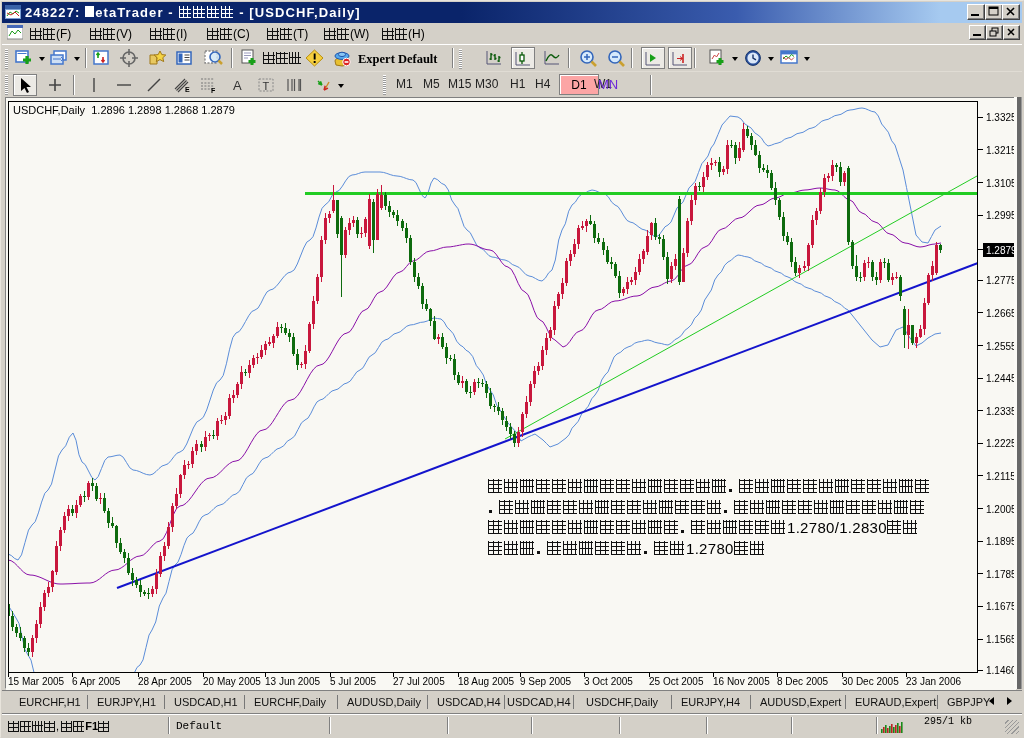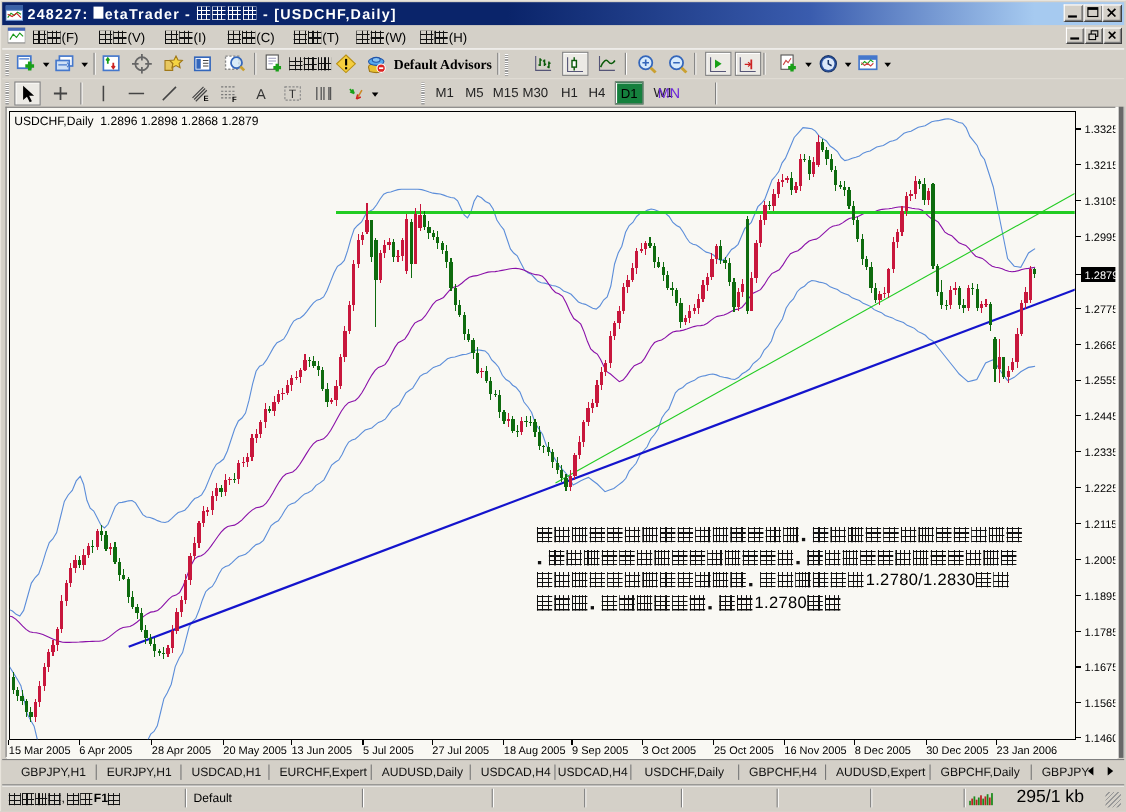--- a/index.html
+++ b/index.html
@@ -151,21 +151,21 @@
     </div>
     <div class="tbtn" style="left:329px;top:2px;width:24px">
       <div style="margin:2px 0 0 2px"><svg width="19" height="18">
           <path d="M2 12 q0 -3 7 -3 t7 3 l-1 4 q-6 2 -12 0 z" fill="#e8c030" stroke="#a07818"></path>
           <ellipse cx="9" cy="7" rx="7" ry="3.4" fill="#55aaee" stroke="#2255aa"></ellipse>
           <ellipse cx="9" cy="5.4" rx="3.6" ry="2.2" fill="#88c4f4" stroke="#2255aa"></ellipse>
           <circle cx="13.5" cy="13" r="3.8" fill="#dd2222" stroke="#fff"></circle>
           <rect x="11.6" y="12.2" width="3.8" height="1.6" fill="#fff"></rect>
         </svg></div>
     </div>
-    <div class="abs" style="left:356px;top:7px;font-weight:bold;font-size:12.5px;font-family:Liberation Serif,serif">Default Advisors</div>
+    <div class="abs" style="left:356px;top:7px;font-weight:bold;font-size:12.5px;font-family:Liberation Serif,serif">Expert Default</div>
     <div class="sep" style="left:450px;top:3px"></div>
     <div class="grip" style="left:457px;top:4px"></div>
     <div class="tbtn" style="left:481px;top:2px;width:24px">
       <div style="margin:2px 0 0 2px"><svg width="19" height="18">
           <path d="M2 2 V15 H16" stroke="#557" fill="none"></path>
           <path d="M6 4 v7 M4.5 10 h1.5 M6 5.5 h1.5 M10 5 v6 M8.5 6.5 h1.5 M10 9.5 h1.5 M14 7 v6 M12.5 12 h1.5 M14 8.5 h1.5" stroke="#0a5a0a" stroke-width="1.4"></path>
         </svg></div>
     </div>
     <div class="tbtn on" style="left:509px;top:2px;width:24px">
       <div style="margin:2px 0 0 2px"><svg width="19" height="18">
@@ -301,21 +301,21 @@
         </svg></div>
     </div>
     <div class="abs" style="left:336px;top:12px;width:0;height:0;border-left:3px solid transparent;border-right:3px solid transparent;border-top:4px solid #000"></div>
     <div class="grip" style="left:381px;top:3px"></div>
     <div class="abs" style="left:394px;top:5px;font-size:12px;color:#222">M1</div>
     <div class="abs" style="left:421px;top:5px;font-size:12px;color:#222">M5</div>
     <div class="abs" style="left:446px;top:5px;font-size:12px;color:#222">M15</div>
     <div class="abs" style="left:473px;top:5px;font-size:12px;color:#222">M30</div>
     <div class="abs" style="left:508px;top:5px;font-size:12px;color:#222">H1</div>
     <div class="abs" style="left:533px;top:5px;font-size:12px;color:#222">H4</div>
-    <div class="abs" style="left:557px;top:2px;width:26px;height:21px;border:1px solid #808080;box-shadow:inset 1px 1px 0 #fff;background:#15803d;text-align:center;font-size:12px;padding-top:3px">D1</div>
+    <div class="abs" style="left:557px;top:2px;width:40px;height:21px;border:1px solid #808080;box-shadow:inset 1px 1px 0 #fff;background:#fca5a5;text-align:center;font-size:12px;padding-top:3px">D1</div>
     <div class="abs" style="left:592px;top:5px;font-size:12px;color:#222">W1</div>
     <div class="abs" style="left:596px;top:5px;font-size:13px;color:#6d28d9">MN</div>
     <div class="sep" style="left:648px;top:3px"></div>
 </div>
 
 <div class="abs" style="left:2px;top:97px;width:1020px;height:592px;background:#d4d0c8">
   <div class="abs" style="left:3px;top:0px;width:1012px;height:592px;border:1px solid #808080;border-right-color:#fff;border-bottom-color:#fff"></div>
   <svg width="1010" height="592" viewBox="6 98 1010 592" xmlns="http://www.w3.org/2000/svg" shape-rendering="crispEdges" style="position:absolute;left:4px;top:1px">
 <rect x="6" y="98" width="1010" height="592" fill="#f9f8f3"></rect>
 <rect x="8.5" y="101.5" width="969" height="571" fill="none" stroke="#000" stroke-width="1"></rect>
@@ -873,31 +873,31 @@
   <div class="abs" style="left:1012px;top:0;width:3px;height:592px;background:#fbfaf6"></div>
   <div class="abs" style="left:1015px;top:0;width:4px;height:592px;background:#686868"></div>
   <div class="abs" style="left:1019px;top:0;width:1px;height:592px;background:#9a9a9a"></div>
   <div class="abs" style="left:486px;top:382.0px;width:450px;height:19px;white-space:nowrap;overflow:hidden"><span class="g g" style="width:14px;height:14px;margin:0px 2px 0 0"></span><span class="g g2" style="width:14px;height:14px;margin:0px 2px 0 0"></span><span class="g g3" style="width:14px;height:14px;margin:0px 2px 0 0"></span><span class="g g" style="width:14px;height:14px;margin:0px 2px 0 0"></span><span class="g g" style="width:14px;height:14px;margin:0px 2px 0 0"></span><span class="g g2" style="width:14px;height:14px;margin:0px 2px 0 0"></span><span class="g g3" style="width:14px;height:14px;margin:0px 2px 0 0"></span><span class="g g" style="width:14px;height:14px;margin:0px 2px 0 0"></span><span class="g g" style="width:14px;height:14px;margin:0px 2px 0 0"></span><span class="g g2" style="width:14px;height:14px;margin:0px 2px 0 0"></span><span class="g g3" style="width:14px;height:14px;margin:0px 2px 0 0"></span><span class="g g" style="width:14px;height:14px;margin:0px 2px 0 0"></span><span class="g g" style="width:14px;height:14px;margin:0px 2px 0 0"></span><span class="g g2" style="width:14px;height:14px;margin:0px 2px 0 0"></span><span class="g g3" style="width:14px;height:14px;margin:0px 2px 0 0"></span><span class="g gp" style="width:10px;height:14px;margin:0px 1px 0 0"></span><span class="g g" style="width:14px;height:14px;margin:0px 2px 0 0"></span><span class="g g2" style="width:14px;height:14px;margin:0px 2px 0 0"></span><span class="g g3" style="width:14px;height:14px;margin:0px 2px 0 0"></span><span class="g g" style="width:14px;height:14px;margin:0px 2px 0 0"></span><span class="g g" style="width:14px;height:14px;margin:0px 2px 0 0"></span><span class="g g2" style="width:14px;height:14px;margin:0px 2px 0 0"></span><span class="g g3" style="width:14px;height:14px;margin:0px 2px 0 0"></span><span class="g g" style="width:14px;height:14px;margin:0px 2px 0 0"></span><span class="g g" style="width:14px;height:14px;margin:0px 2px 0 0"></span><span class="g g2" style="width:14px;height:14px;margin:0px 2px 0 0"></span><span class="g g3" style="width:14px;height:14px;margin:0px 2px 0 0"></span><span class="g g" style="width:14px;height:14px;margin:0px 2px 0 0"></span></div>
     <div class="abs" style="left:486px;top:402.5px;width:450px;height:19px;white-space:nowrap;overflow:hidden"><span class="g gp" style="width:10px;height:14px;margin:0px 1px 0 0"></span><span class="g g" style="width:14px;height:14px;margin:0px 2px 0 0"></span><span class="g g2" style="width:14px;height:14px;margin:0px 2px 0 0"></span><span class="g g3" style="width:14px;height:14px;margin:0px 2px 0 0"></span><span class="g g" style="width:14px;height:14px;margin:0px 2px 0 0"></span><span class="g g" style="width:14px;height:14px;margin:0px 2px 0 0"></span><span class="g g2" style="width:14px;height:14px;margin:0px 2px 0 0"></span><span class="g g3" style="width:14px;height:14px;margin:0px 2px 0 0"></span><span class="g g" style="width:14px;height:14px;margin:0px 2px 0 0"></span><span class="g g" style="width:14px;height:14px;margin:0px 2px 0 0"></span><span class="g g2" style="width:14px;height:14px;margin:0px 2px 0 0"></span><span class="g g3" style="width:14px;height:14px;margin:0px 2px 0 0"></span><span class="g g" style="width:14px;height:14px;margin:0px 2px 0 0"></span><span class="g g" style="width:14px;height:14px;margin:0px 2px 0 0"></span><span class="g g2" style="width:14px;height:14px;margin:0px 2px 0 0"></span><span class="g gp" style="width:10px;height:14px;margin:0px 1px 0 0"></span><span class="g g" style="width:14px;height:14px;margin:0px 2px 0 0"></span><span class="g g2" style="width:14px;height:14px;margin:0px 2px 0 0"></span><span class="g g3" style="width:14px;height:14px;margin:0px 2px 0 0"></span><span class="g g" style="width:14px;height:14px;margin:0px 2px 0 0"></span><span class="g g" style="width:14px;height:14px;margin:0px 2px 0 0"></span><span class="g g2" style="width:14px;height:14px;margin:0px 2px 0 0"></span><span class="g g3" style="width:14px;height:14px;margin:0px 2px 0 0"></span><span class="g g" style="width:14px;height:14px;margin:0px 2px 0 0"></span><span class="g g" style="width:14px;height:14px;margin:0px 2px 0 0"></span><span class="g g2" style="width:14px;height:14px;margin:0px 2px 0 0"></span><span class="g g3" style="width:14px;height:14px;margin:0px 2px 0 0"></span><span class="g g" style="width:14px;height:14px;margin:0px 2px 0 0"></span></div>
     <div class="abs" style="left:486px;top:423.0px;width:450px;height:19px;white-space:nowrap;overflow:hidden"><span class="g g" style="width:14px;height:14px;margin:0px 2px 0 0"></span><span class="g g2" style="width:14px;height:14px;margin:0px 2px 0 0"></span><span class="g g3" style="width:14px;height:14px;margin:0px 2px 0 0"></span><span class="g g" style="width:14px;height:14px;margin:0px 2px 0 0"></span><span class="g g" style="width:14px;height:14px;margin:0px 2px 0 0"></span><span class="g g2" style="width:14px;height:14px;margin:0px 2px 0 0"></span><span class="g g3" style="width:14px;height:14px;margin:0px 2px 0 0"></span><span class="g g" style="width:14px;height:14px;margin:0px 2px 0 0"></span><span class="g g" style="width:14px;height:14px;margin:0px 2px 0 0"></span><span class="g g2" style="width:14px;height:14px;margin:0px 2px 0 0"></span><span class="g g3" style="width:14px;height:14px;margin:0px 2px 0 0"></span><span class="g g" style="width:14px;height:14px;margin:0px 2px 0 0"></span><span class="g gp" style="width:10px;height:14px;margin:0px 1px 0 0"></span><span class="g g" style="width:14px;height:14px;margin:0px 2px 0 0"></span><span class="g g2" style="width:14px;height:14px;margin:0px 2px 0 0"></span><span class="g g3" style="width:14px;height:14px;margin:0px 2px 0 0"></span><span class="g g" style="width:14px;height:14px;margin:0px 2px 0 0"></span><span class="g g" style="width:14px;height:14px;margin:0px 2px 0 0"></span><span class="g g2" style="width:14px;height:14px;margin:0px 2px 0 0"></span><span style="font-size:15px;letter-spacing:.3px;vertical-align:top;line-height:15px">1.2780/1.2830</span><span class="g g" style="width:14px;height:14px;margin:0px 2px 0 0"></span><span class="g g2" style="width:14px;height:14px;margin:0px 2px 0 0"></span></div>
     <div class="abs" style="left:486px;top:443.5px;width:450px;height:19px;white-space:nowrap;overflow:hidden"><span class="g g" style="width:14px;height:14px;margin:0px 2px 0 0"></span><span class="g g2" style="width:14px;height:14px;margin:0px 2px 0 0"></span><span class="g g3" style="width:14px;height:14px;margin:0px 2px 0 0"></span><span class="g gp" style="width:10px;height:14px;margin:0px 1px 0 0"></span><span class="g g" style="width:14px;height:14px;margin:0px 2px 0 0"></span><span class="g g2" style="width:14px;height:14px;margin:0px 2px 0 0"></span><span class="g g3" style="width:14px;height:14px;margin:0px 2px 0 0"></span><span class="g g" style="width:14px;height:14px;margin:0px 2px 0 0"></span><span class="g g" style="width:14px;height:14px;margin:0px 2px 0 0"></span><span class="g g2" style="width:14px;height:14px;margin:0px 2px 0 0"></span><span class="g gp" style="width:10px;height:14px;margin:0px 1px 0 0"></span><span class="g g" style="width:14px;height:14px;margin:0px 2px 0 0"></span><span class="g g2" style="width:14px;height:14px;margin:0px 2px 0 0"></span><span style="font-size:15px;letter-spacing:.3px;vertical-align:top;line-height:15px">1.2780</span><span class="g g" style="width:14px;height:14px;margin:0px 2px 0 0"></span><span class="g g2" style="width:14px;height:14px;margin:0px 2px 0 0"></span></div>
 </div>
 
 <div class="abs" style="left:2px;top:690px;width:1020px;height:23px;background:#d4d0c8;border-top:1px solid #808080;font-size:12px">
-  <div class="abs" style="left:17px;top:5px;font-size:11px;color:#111;">GBPJPY,H1</div>
+  <div class="abs" style="left:17px;top:5px;font-size:11px;color:#111;">EURCHF,H1</div>
     <div class="abs" style="left:95px;top:5px;font-size:11px;color:#111;">EURJPY,H1</div>
     <div class="abs" style="left:172px;top:5px;font-size:11px;color:#111;">USDCAD,H1</div>
-    <div class="abs" style="left:252px;top:5px;font-size:11px;color:#111;">EURCHF,Expert</div>
+    <div class="abs" style="left:252px;top:5px;font-size:11px;color:#111;">EURCHF,Daily</div>
     <div class="abs" style="left:345px;top:5px;font-size:11px;color:#111;">AUDUSD,Daily</div>
     <div class="abs" style="left:435px;top:5px;font-size:11px;color:#111;">USDCAD,H4</div>
     <div class="abs" style="left:505px;top:5px;font-size:11px;color:#111;">USDCAD,H4</div>
     <div class="abs" style="left:584px;top:5px;font-size:11px;color:#111;">USDCHF,Daily</div>
-    <div class="abs" style="left:679px;top:5px;font-size:11px;color:#111;">GBPCHF,H4</div>
+    <div class="abs" style="left:679px;top:5px;font-size:11px;color:#111;">EURJPY,H4</div>
     <div class="abs" style="left:758px;top:5px;font-size:11px;color:#111;">AUDUSD,Expert</div>
-    <div class="abs" style="left:853px;top:5px;font-size:11px;color:#111;">GBPCHF,Daily</div>
+    <div class="abs" style="left:853px;top:5px;font-size:11px;color:#111;">EURAUD,Expert</div>
     <div class="abs" style="left:945px;top:5px;font-size:11px;color:#111; width:43px;overflow:hidden;white-space:nowrap;">GBPJPY,I</div>
     <div class="abs" style="left:85px;top:4px;width:1px;height:14px;background:#777"></div>
     <div class="abs" style="left:162px;top:4px;width:1px;height:14px;background:#777"></div>
     <div class="abs" style="left:242px;top:4px;width:1px;height:14px;background:#777"></div>
     <div class="abs" style="left:335px;top:4px;width:1px;height:14px;background:#777"></div>
     <div class="abs" style="left:425px;top:4px;width:1px;height:14px;background:#777"></div>
     <div class="abs" style="left:502px;top:4px;width:1px;height:14px;background:#777"></div>
     <div class="abs" style="left:571px;top:4px;width:1px;height:14px;background:#777"></div>
     <div class="abs" style="left:669px;top:4px;width:1px;height:14px;background:#777"></div>
     <div class="abs" style="left:748px;top:4px;width:1px;height:14px;background:#777"></div>
@@ -910,29 +910,29 @@
 <div class="abs" style="left:2px;top:713px;width:1020px;height:23px;background:#d4d0c8;border-top:1px solid #808080;box-shadow:inset 0 1px 0 #fff">
   <div class="abs" style="left:6px;top:7px;line-height:11px"><span class="g g" style="width:11px;height:11px;margin:0px 1px 0 0"></span><span class="g g2" style="width:11px;height:11px;margin:0px 1px 0 0"></span><span class="g g3" style="width:11px;height:11px;margin:0px 1px 0 0"></span><span class="g g" style="width:11px;height:11px;margin:0px 1px 0 0"></span><span style="font-size:11px;vertical-align:top">, </span><span class="g g" style="width:11px;height:11px;margin:0px 1px 0 0"></span><span class="g g2" style="width:11px;height:11px;margin:0px 1px 0 0"></span><span style="font-size:11px;vertical-align:top;font-weight:bold">F1</span><span class="g g" style="width:11px;height:11px;margin:0px 1px 0 0"></span></div>
     <div class="abs" style="left:166px;top:3px;width:2px;height:17px;border-left:1px solid #808080;border-right:1px solid #fff"></div>
     <div class="abs" style="left:327px;top:3px;width:2px;height:17px;border-left:1px solid #808080;border-right:1px solid #fff"></div>
     <div class="abs" style="left:445px;top:3px;width:2px;height:17px;border-left:1px solid #808080;border-right:1px solid #fff"></div>
     <div class="abs" style="left:529px;top:3px;width:2px;height:17px;border-left:1px solid #808080;border-right:1px solid #fff"></div>
     <div class="abs" style="left:617px;top:3px;width:2px;height:17px;border-left:1px solid #808080;border-right:1px solid #fff"></div>
     <div class="abs" style="left:704px;top:3px;width:2px;height:17px;border-left:1px solid #808080;border-right:1px solid #fff"></div>
     <div class="abs" style="left:789px;top:3px;width:2px;height:17px;border-left:1px solid #808080;border-right:1px solid #fff"></div>
     <div class="abs" style="left:874px;top:3px;width:2px;height:17px;border-left:1px solid #808080;border-right:1px solid #fff"></div>
-    <div class="abs" style="left:174px;top:6px;font-size:11px;font-family:Liberation Sans, sans-serif">Default</div>
+    <div class="abs" style="left:174px;top:6px;font-size:11px;font-family:Liberation Mono, monospace">Default</div>
     <div class="abs" style="left:879px;top:6px"><svg width="24" height="13">
         <rect x="0" y="8" width="1.6" height="4" fill="#1a8a1a"></rect>
         <rect x="2" y="6" width="1.6" height="6" fill="#bb2222"></rect>
         <rect x="4" y="4" width="1.6" height="8" fill="#1a8a1a"></rect>
         <rect x="6" y="7" width="1.6" height="5" fill="#bb2222"></rect>
         <rect x="8" y="5" width="1.6" height="7" fill="#1a8a1a"></rect>
         <rect x="10" y="3" width="1.6" height="9" fill="#bb2222"></rect>
         <rect x="12" y="6" width="1.6" height="6" fill="#1a8a1a"></rect>
         <rect x="14" y="4" width="1.6" height="8" fill="#bb2222"></rect>
         <rect x="16" y="2" width="1.6" height="10" fill="#1a8a1a"></rect>
         <rect x="18" y="5" width="1.6" height="7" fill="#bb2222"></rect>
         <rect x="20" y="1" width="1.6" height="11" fill="#1a8a1a"></rect>
       </svg></div>
-    <div class="abs" style="left:922px;top:2px;font-size:16px;font-family:Liberation Sans, sans-serif">295/1 kb</div>
+    <div class="abs" style="left:922px;top:2px;font-size:10px;font-family:Liberation Mono, monospace">295/1 kb</div>
   <div class="abs" style="right:3px;bottom:2px;width:14px;height:14px;background:repeating-linear-gradient(135deg,transparent 0,transparent 2px,#999 2px,#999 3px)"></div>
 </div>
 
 </body></html>

